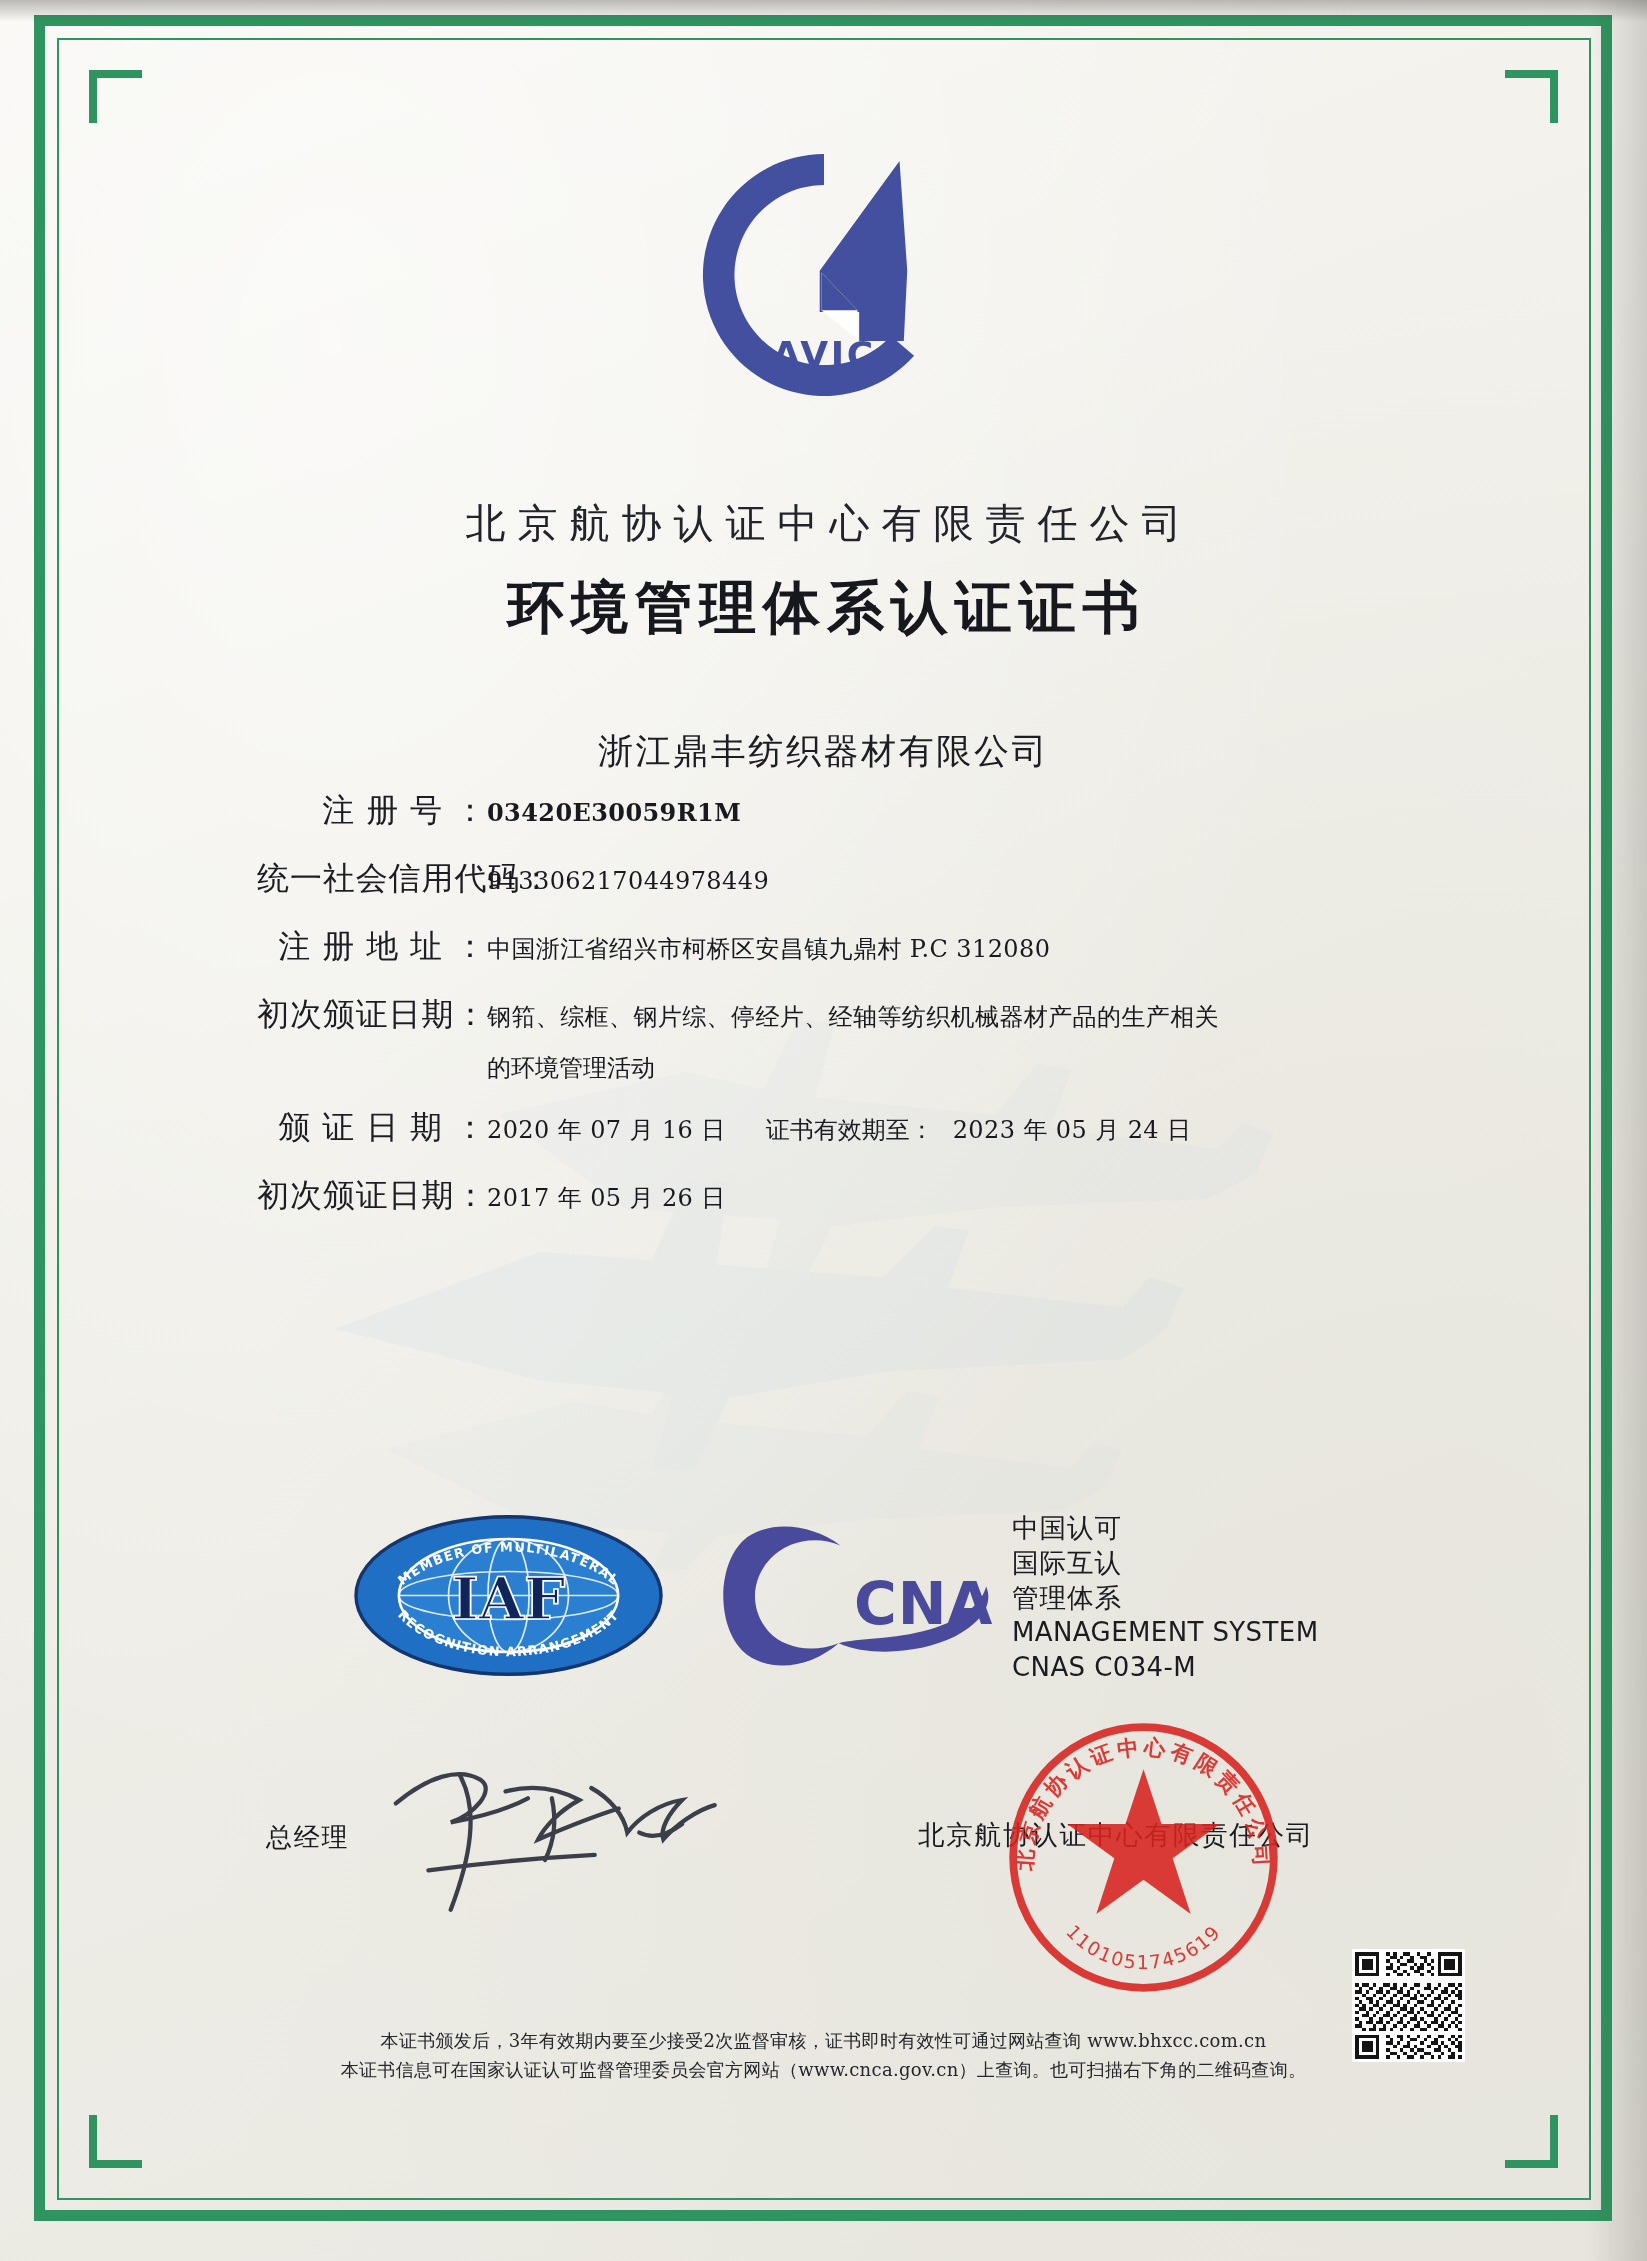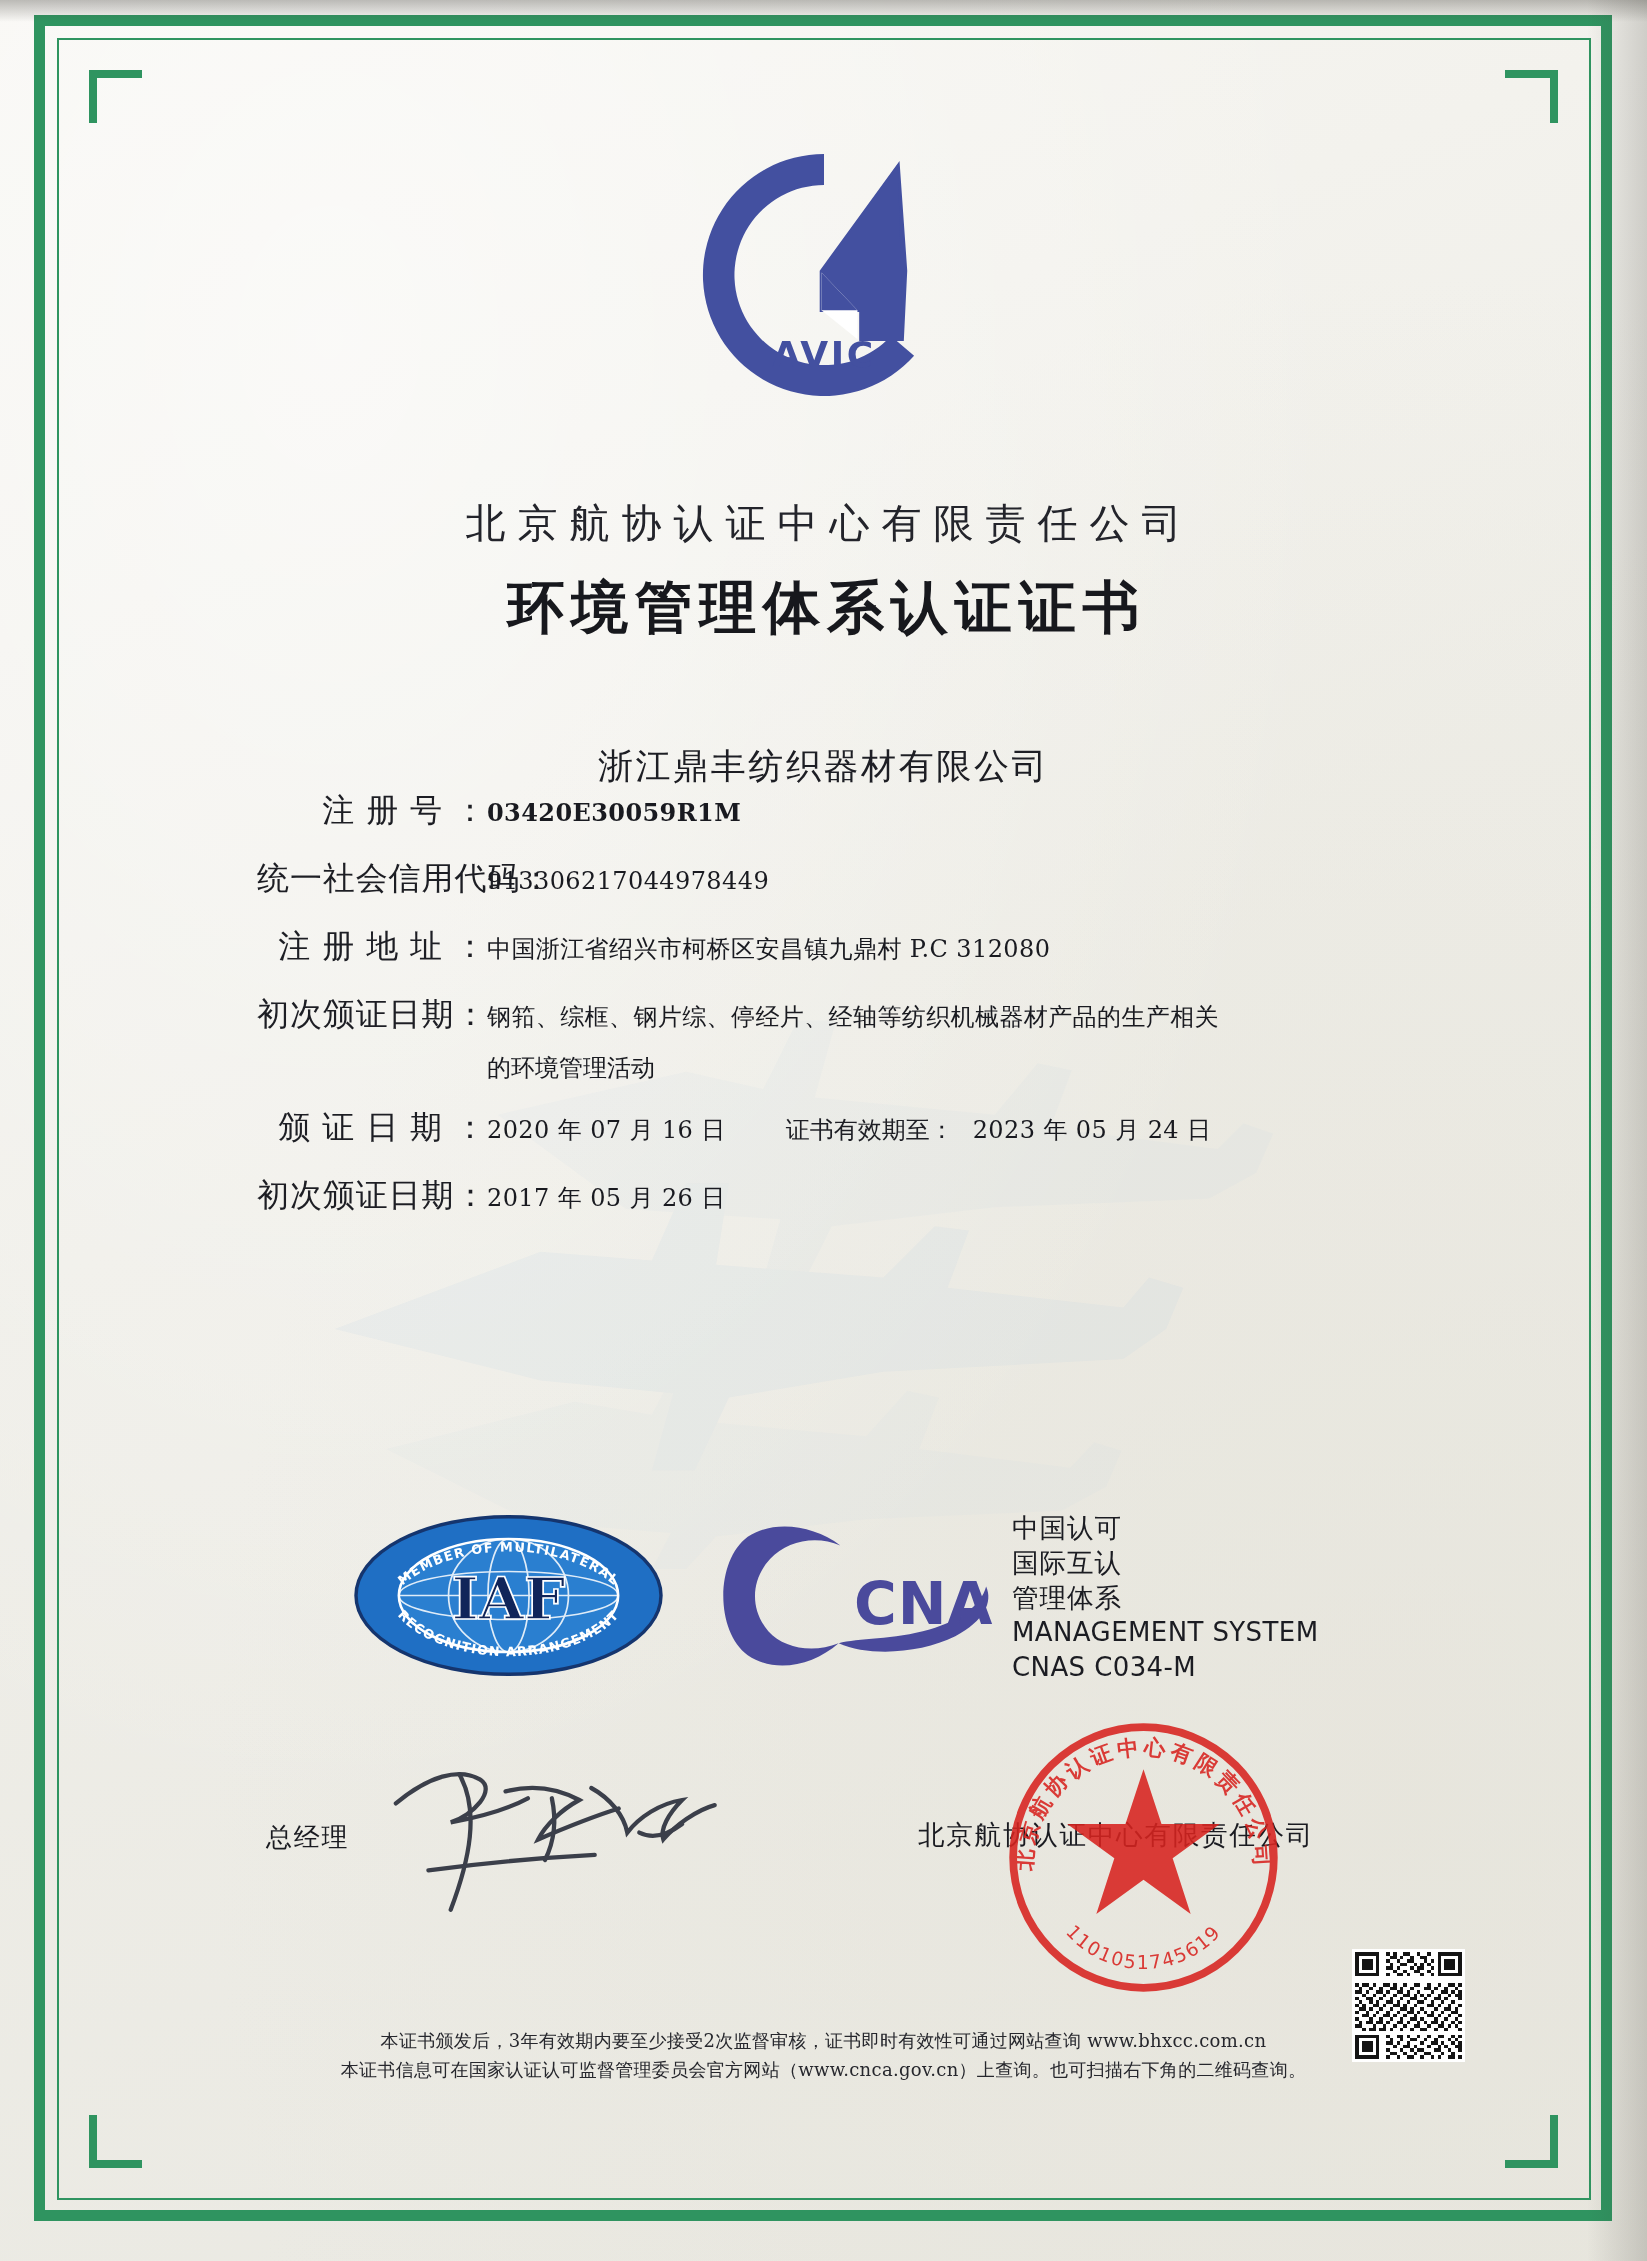--- a/index.html
+++ b/index.html
@@ -97,21 +97,21 @@
     text-align: center;
     font-size: 57px;
     letter-spacing: 6.9px;
     font-weight: bold;
     color: #17181d;
     font-family: "DejaVu Serif", serif;
     text-indent: 6.9px;
   }
   .holder-name {
     position: absolute;
-    top: 743px;
+    top: 728px;
     left: 0; right: 0;
     text-align: center;
     font-size: 35px;
     letter-spacing: 2.6px;
     color: #1d1e24;
     font-family: "DejaVu Serif", serif;
     font-weight: 500;
   }
 
   
@@ -149,21 +149,21 @@
     color: #191a20;
     font-family: "DejaVu Serif", serif;
     margin-top: -8.6px;
     margin-bottom: 22px;
   }
   .dates-row { display: flex; align-items: baseline; }
   .date-sep-label {
     font-size: 24px;
     color: #1d1e24;
     font-family: "DejaVu Serif", serif;
-    margin-left: 60px;
+    margin-left: 40px;
     margin-right: 19px;
     white-space: nowrap;
   }
 
   
   .iaf-logo {
     position: absolute;
     left: 350px;
     top: 1514px;
     width: 317px;

